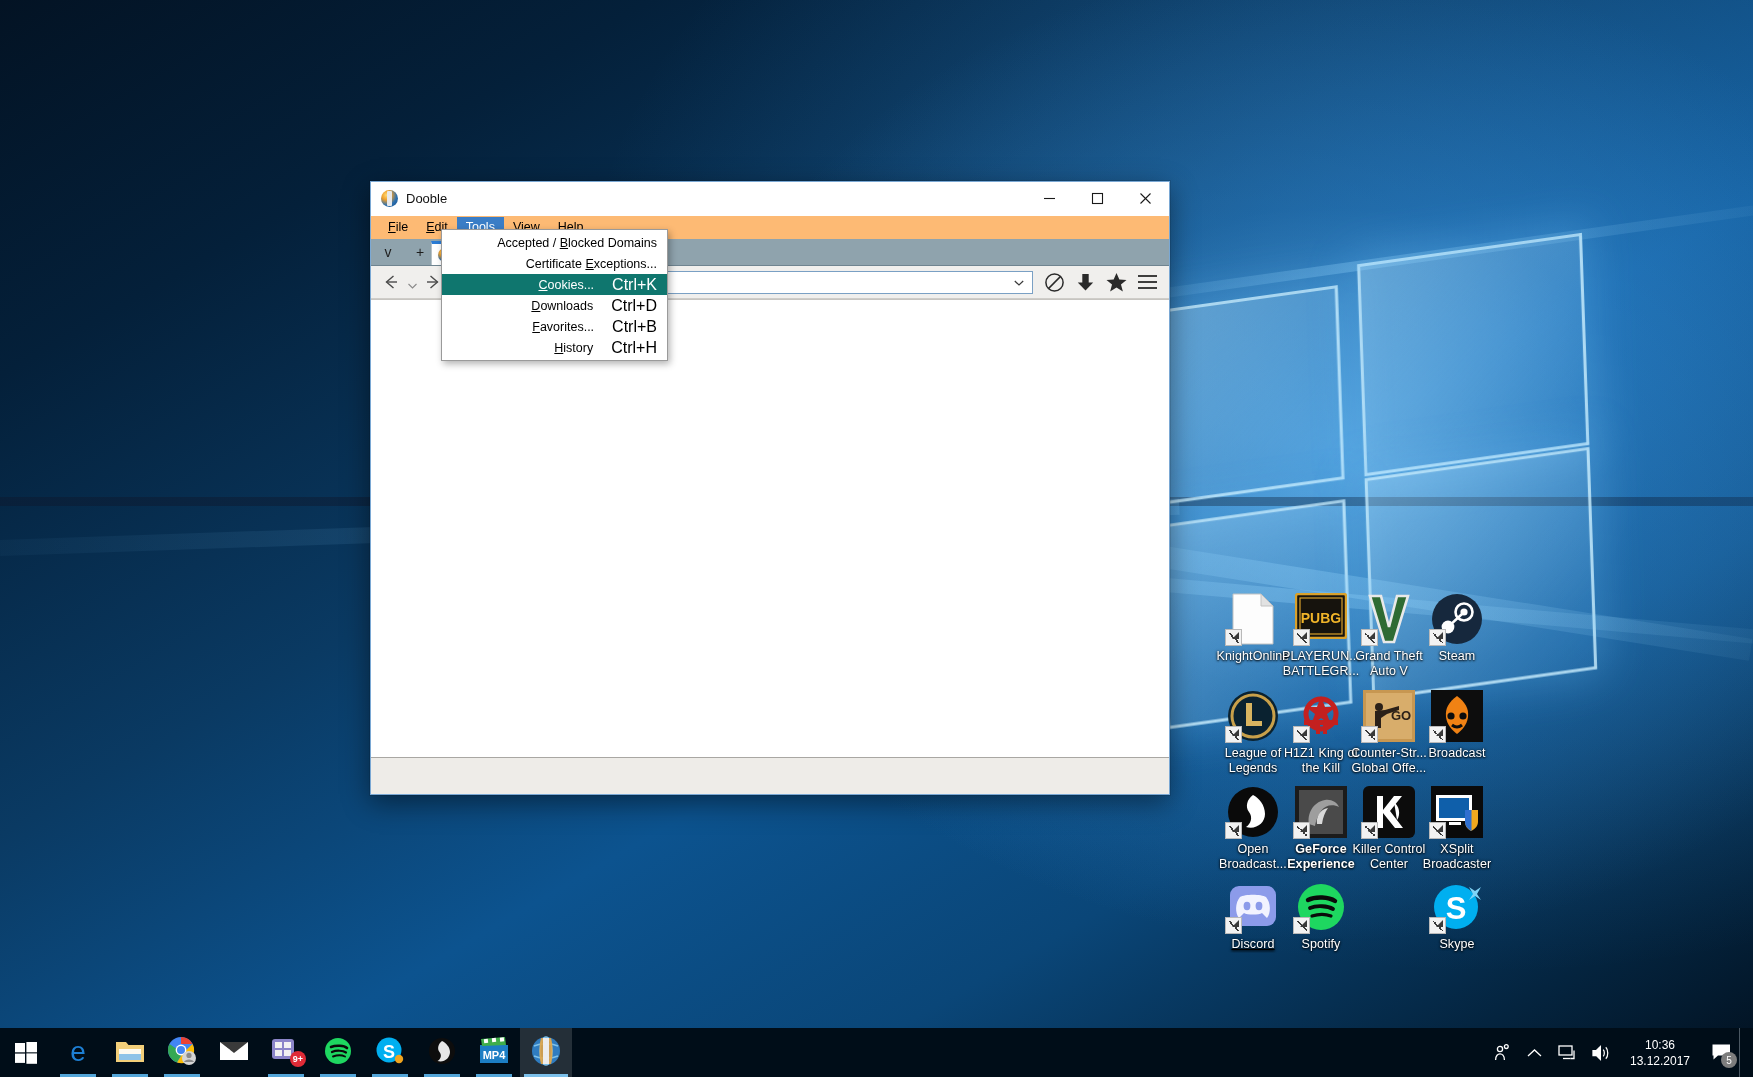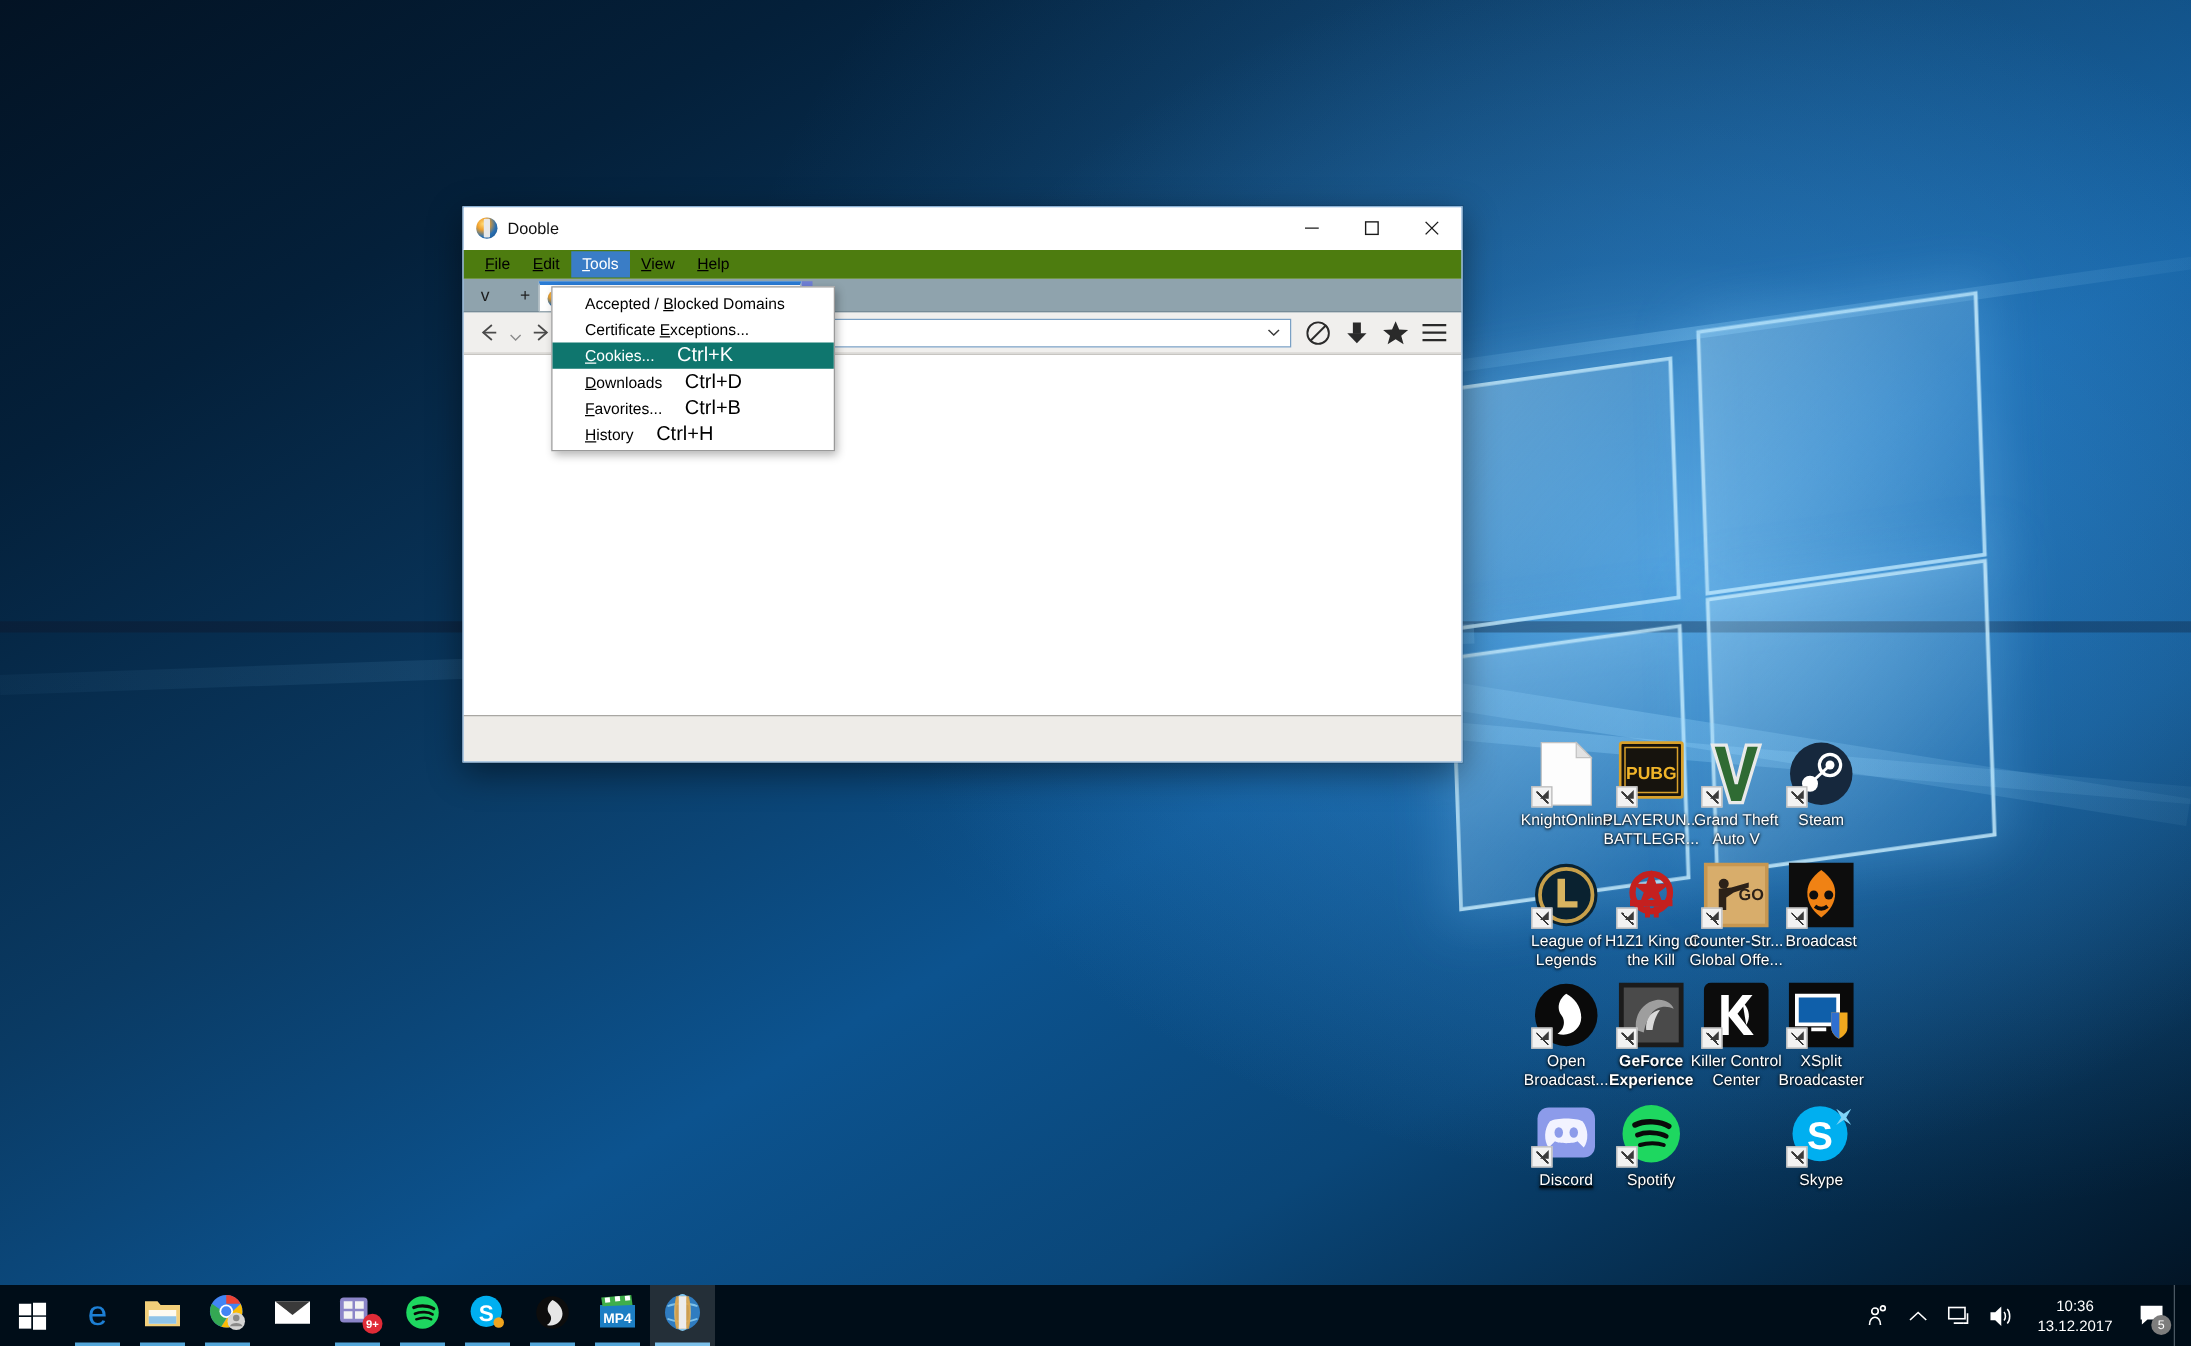--- a/index.html
+++ b/index.html
@@ -87,22 +87,22 @@
     content: "";
     position: absolute; right: 2px; top: 2px;
     border-left: 7px solid transparent;
     border-top: 7px solid #3a3a3a;
     transform: rotate(90deg);
   }
 
   
   #dooble-window {
     position: absolute;
-    left: 370px; top: 165px;
-    width: 800px; height: 445px;
+    left: 370px; top: 181px;
+    width: 800px; height: 614px;
     background: #ffffff;
     border: 1px solid #7aa8d4;
     box-shadow: 0 0 0 1px rgba(0,0,0,0.10), 0 8px 26px rgba(0,0,0,0.45);
   }
   #titlebar {
     height: 34px;
     background: #ffffff;
     display: flex; align-items: center;
     border-bottom: 1px solid #ffffff;
   }
@@ -125,21 +125,21 @@
   }
   .wbtn {
     width: 48px; height: 33px;
     display: flex; align-items: center; justify-content: center;
     color: #1a1a1a;
   }
   .wbtn svg { display: block; }
 
   #menubar {
     height: 23px;
-    background: #4d7c0f;
+    background: #fdba74;
     display: flex; align-items: center;
     padding-left: 8px;
     font-size: 12.5px; color: #000;
     position: relative; z-index: 5;
   }
   .menu-item {
     padding: 3px 9px 3px 9px;
     line-height: 15px;
     white-space: nowrap;
   }
@@ -251,21 +251,21 @@
     left: 441px; top: 229px;
     width: 227px;
     background: #ffffff;
     border: 1px solid #9a9a9a;
     box-shadow: 2px 3px 7px rgba(0,0,0,0.30);
     padding: 2px 0;
     z-index: 40;
     font-size: 12.5px;
   }
   .mi {
-    display: flex; align-items: center; justify-content: flex-start;
+    display: flex; align-items: center; justify-content: flex-end;
     height: 21px;
     padding: 0 10px 0 26px;
     color: #000;
     white-space: nowrap;
   }
   .mi.sel { background: #0f766e; color: #ffffff; }
   .mi .shortcut { font-size: 16px; margin-left: 18px; }
   .mi u { text-decoration: underline; }
 
   

